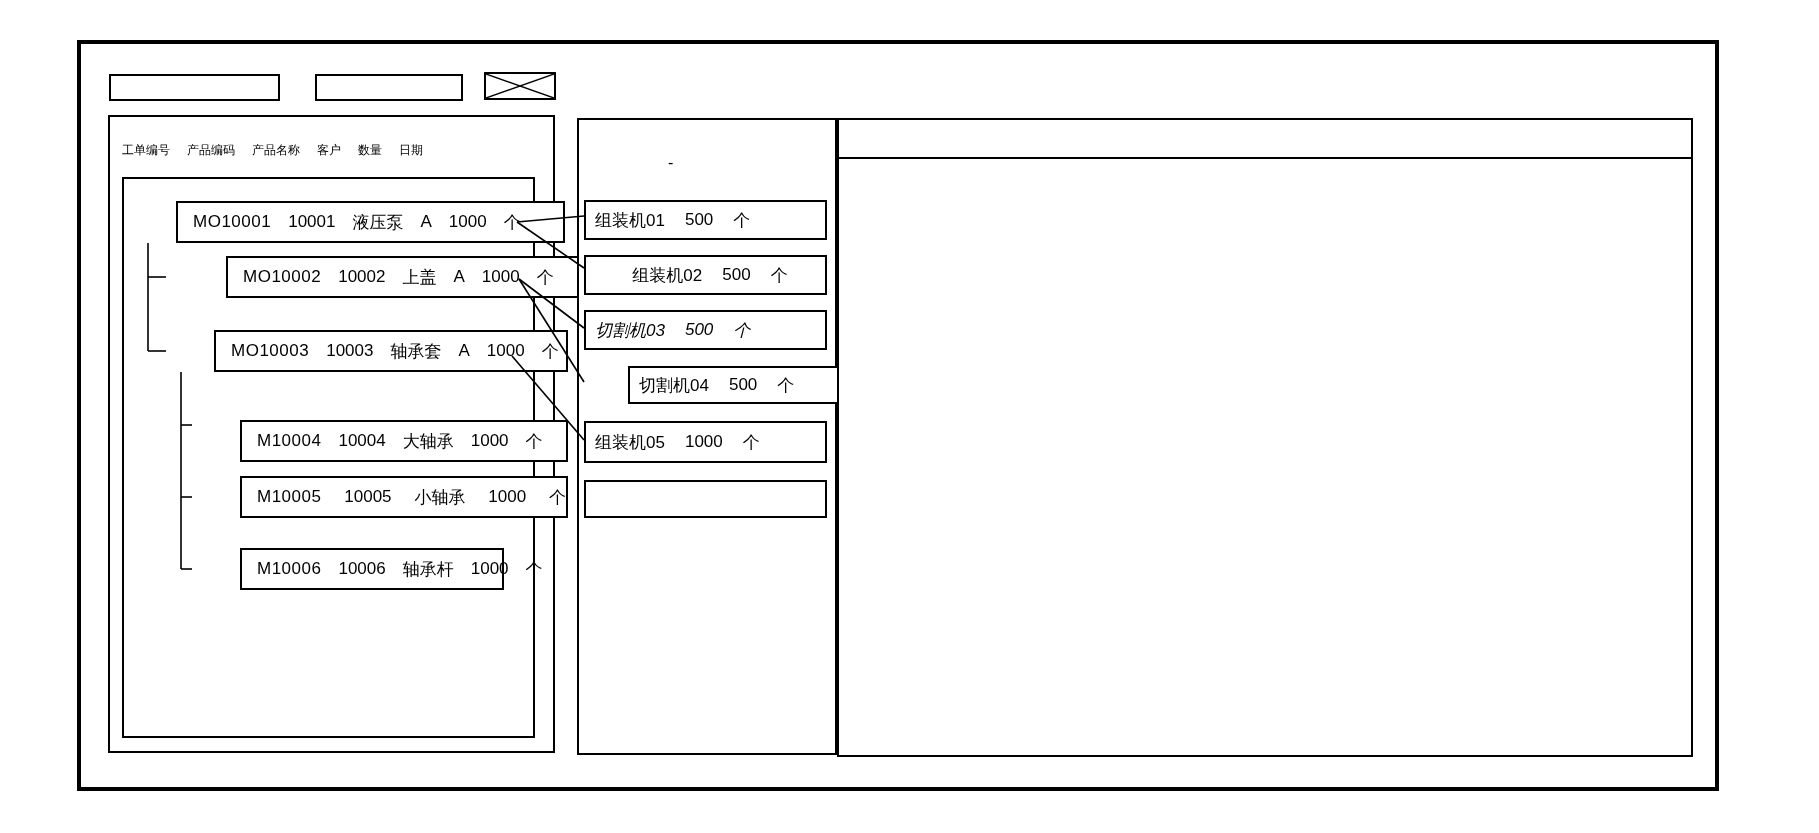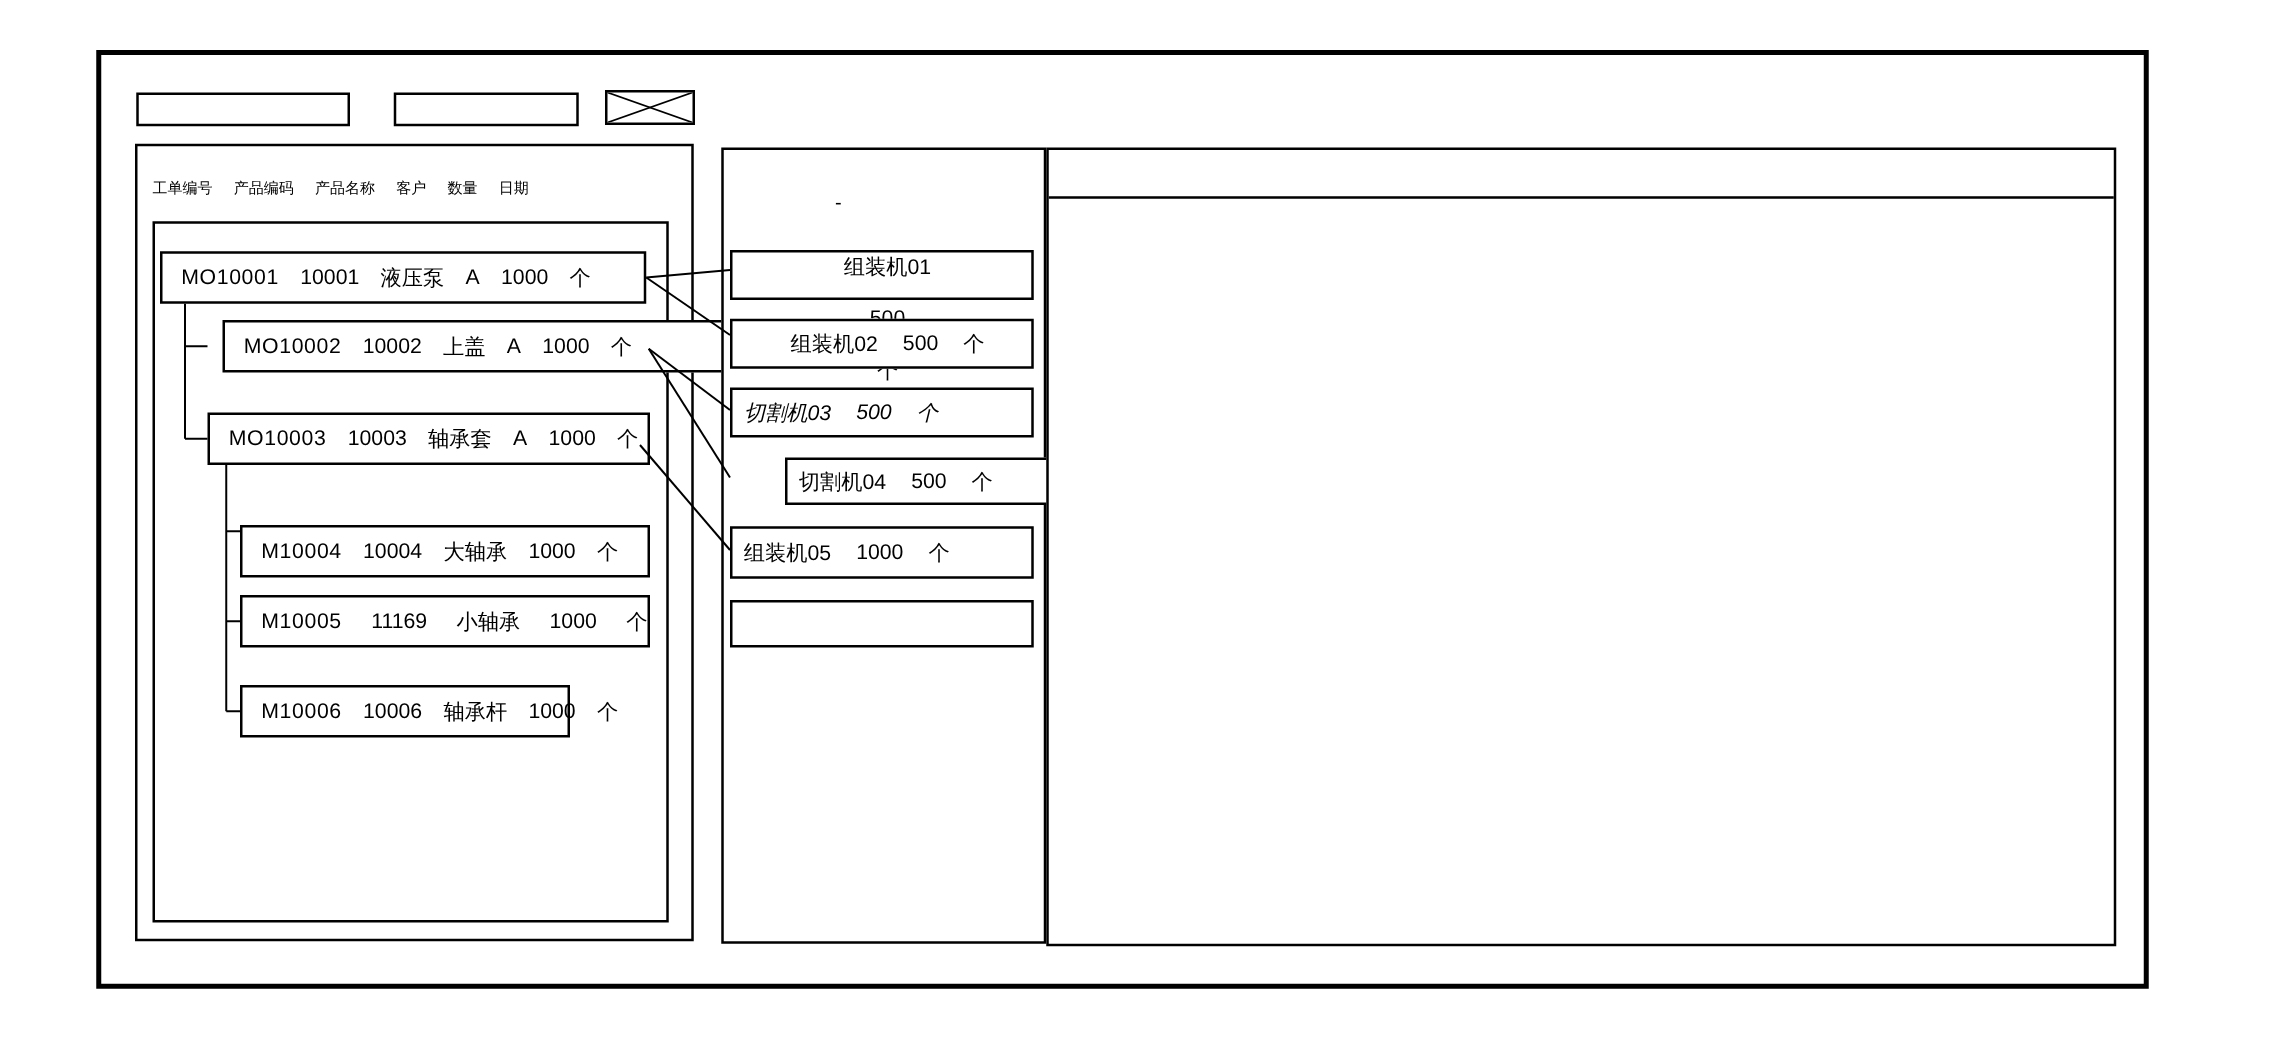--- a/index.html
+++ b/index.html
@@ -55,39 +55,39 @@
   .tree-box {
     left: 122px; top: 177px; width: 413px; height: 561px;
     border: 2px solid #000000;
   }
 
   
   .wo-row {
     border: 2px solid #000000; background: #ffffff;
     display: flex; align-items: center;
     gap: 17px; padding-left: 15px;
-    font-size: 17px; white-space: nowrap;
+    font-size: 17px; white-space: nowrap; margin-left: 48px;
   }
   .wo-row .f-order { letter-spacing: 0.5px; }
   .r1 { left: 128px; top: 201px; width: 389px; height: 42px; }
   .r2 { left: 178px; top: 256px; width: 426px; height: 42px; }
   .r3 { left: 166px; top: 330px; width: 354px; height: 42px; }
   .r4 { left: 192px; top: 420px; width: 328px; height: 42px; }
   .r5 { left: 192px; top: 476px; width: 328px; height: 42px; justify-content: space-between; }
   .r6 { left: 192px; top: 548px; width: 264px; height: 42px; }
 
   
   .machine-row {
     left: 584px; width: 243px;
     border: 2px solid #000000; background: #ffffff;
     display: flex; align-items: center;
     gap: 20px; padding-left: 9px;
     font-size: 17px; white-space: nowrap;
   }
-  .m1 { top: 200px; height: 40px; flex-direction: column; }
+  .m1 { top: 200px; height: 40px; }
   .m2 { top: 255px; height: 40px; justify-content: center; }
   .m3 { top: 310px; height: 40px; font-style: italic; }
   .m4 { top: 366px; height: 38px; margin-left: 44px; }
   .m5 { top: 421px; height: 42px; }
   .m6 { top: 480px; height: 38px; }
 
   .panel-note {
     left: 668px; top: 154px;
     font-size: 16px;
   }
@@ -161,21 +161,21 @@
   <div class="abs wo-row r4">
     <span class="f-order">M10004</span>
     <span>10004</span>
     <span>大轴承</span>
     <span>1000</span>
     <span>个</span>
   </div>
 
   <div class="abs wo-row r5">
     <span class="f-order">M10005</span>
-    <span>11169</span>
+    <span>10005</span>
     <span>小轴承</span>
     <span>1000</span>
     <span>个</span>
   </div>
 
   <div class="abs wo-row r6">
     <span class="f-order">M10006</span>
     <span>10006</span>
     <span>轴承杆</span>
     <span>1000</span>

